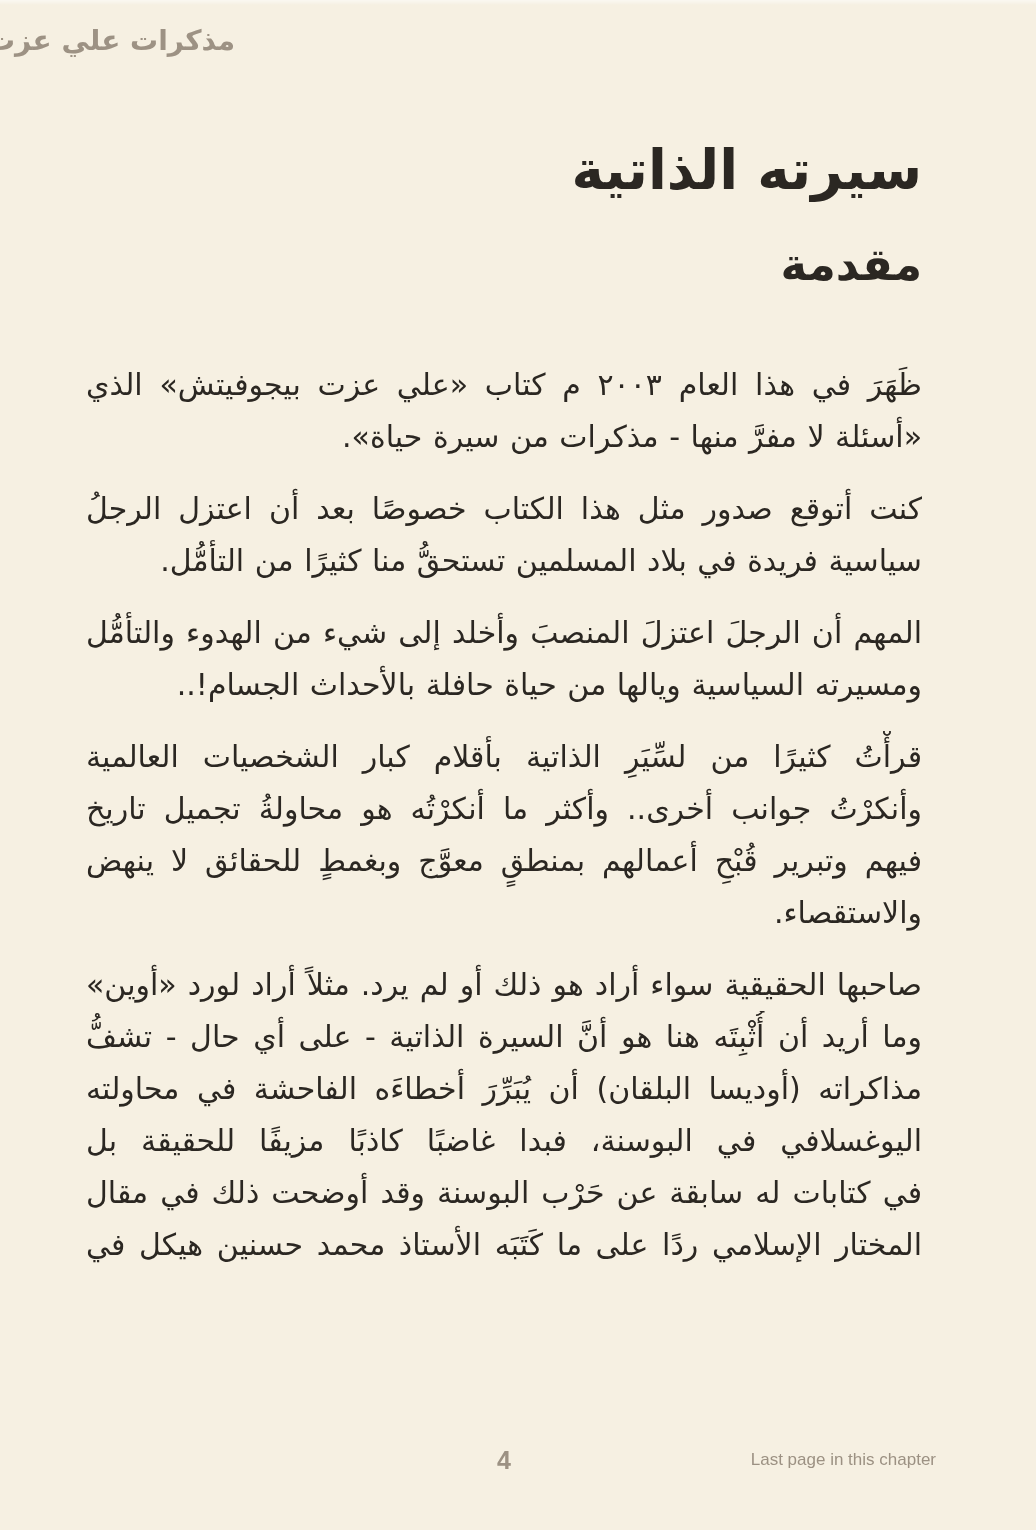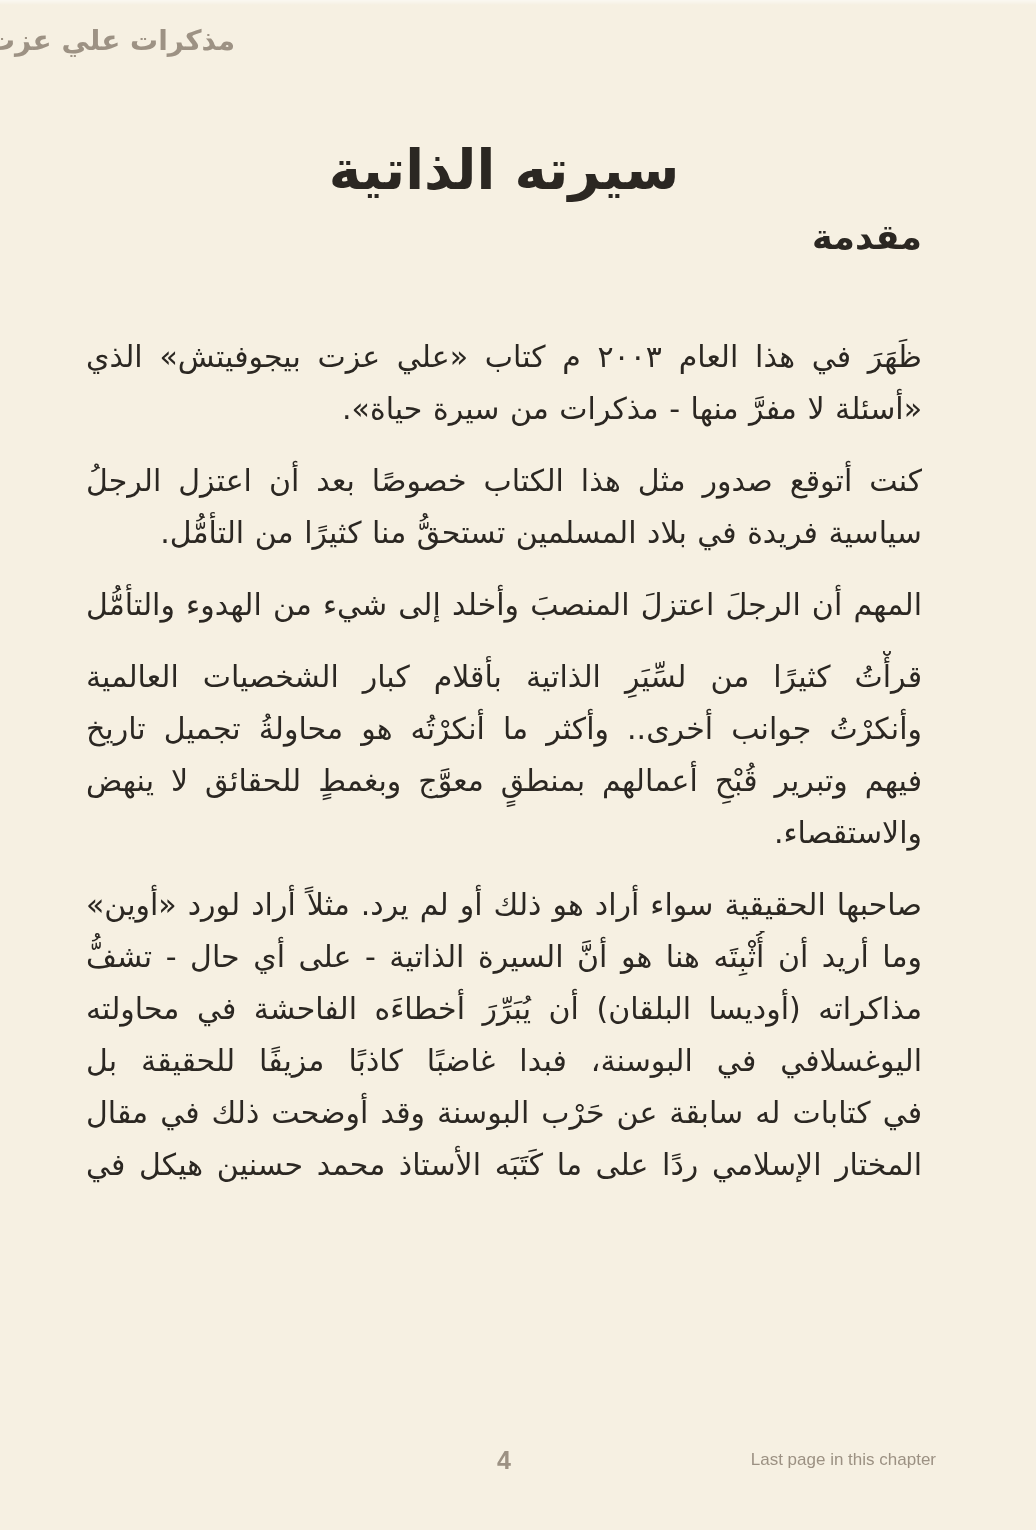--- a/index.html
+++ b/index.html
@@ -33,24 +33,24 @@
     direction: rtl;
     text-align: right;
     color: #2b2722;
   }
   .chapter-title {
     margin-top: 128px;
     font-size: 55px;
     font-weight: bold;
     line-height: 84px;
     letter-spacing: 0;
-    text-align: center;
   }
   .section-title {
-    font-size: 35px;
+    margin-top: 28px;
+    font-size: 45px;
     font-weight: bold;
     line-height: 50px;
   }
   .body-text {
     margin-top: 69px;
     font-size: 30px;
   }
   .para { margin: 0 0 20px 0; }
   .pline {
     height: 52px;
@@ -102,20 +102,21 @@
       <div class="para">
         <div class="pline">ظَهَرَ في هذا العام ٢٠٠٣ م كتاب «علي عزت بيجوفيتش» الذي يحمل عنوان:</div>
         <div class="pline end">«أسئلة لا مفرَّ منها - مذكرات من سيرة حياة».</div>
       </div>
       <div class="para">
         <div class="pline">كنت أتوقع صدور مثل هذا الكتاب خصوصًا بعد أن اعتزل الرجلُ منصبَه</div>
         <div class="pline end">سياسية فريدة في بلاد المسلمين تستحقُّ منا كثيرًا من التأمُّل.</div>
       </div>
       <div class="para">
         <div class="pline">المهم أن الرجلَ اعتزلَ المنصبَ وأخلد إلى شيء من الهدوء والتأمُّل في خبرات حياته</div>
+        <div class="pline end">ومسيرته السياسية ويالها من حياة حافلة بالأحداث الجسام!..</div>
       </div>
       <div class="para">
         <div class="pline">قرأْتُ كثيرًا من لسِّيَرِ الذاتية بأقلام كبار الشخصيات العالمية فأعجبْتُ بجوانب منها</div>
         <div class="pline">وأنكرْتُ جوانب أخرى.. وأكثر ما أنكرْتُه هو محاولةُ تجميل تاريخ حياتهم بما ليس</div>
         <div class="pline">فيهم وتبرير قُبْحِ أعمالهم بمنطقٍ معوَّج وبغمطٍ للحقائق لا ينهض أمام البحث</div>
         <div class="pline end">والاستقصاء.</div>
       </div>
       <div class="para">
         <div class="pline">صاحبها الحقيقية سواء أراد هو ذلك أو لم يرد. مثلاً أراد لورد «أوين» في</div>
         <div class="pline">وما أريد أن أُثْبِتَه هنا هو أنَّ السيرة الذاتية - على أي حال - تشفُّ عن شخصية</div>

